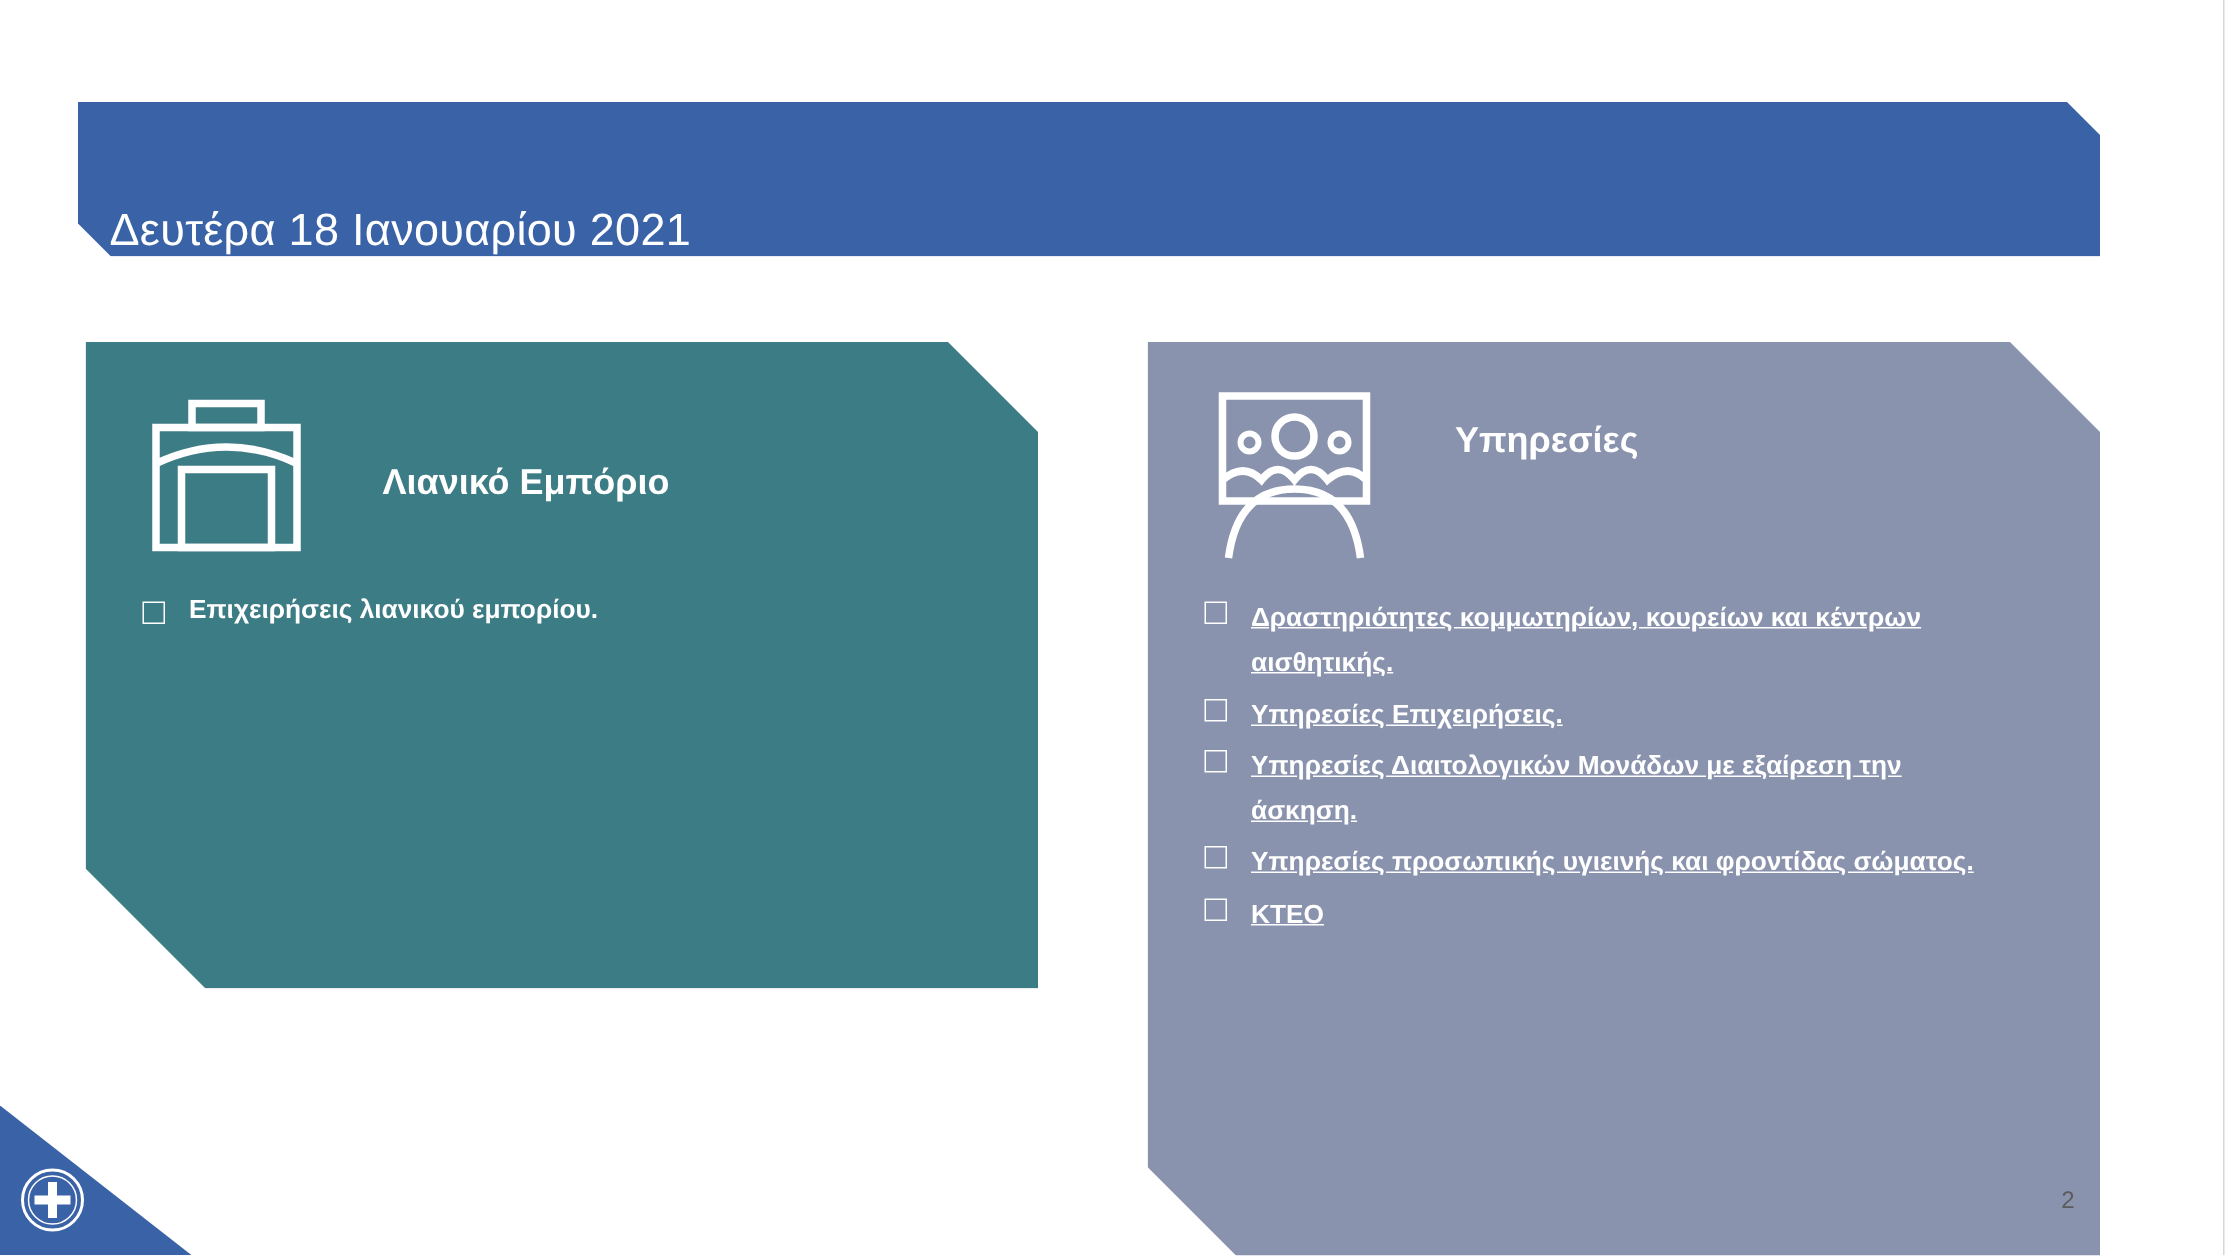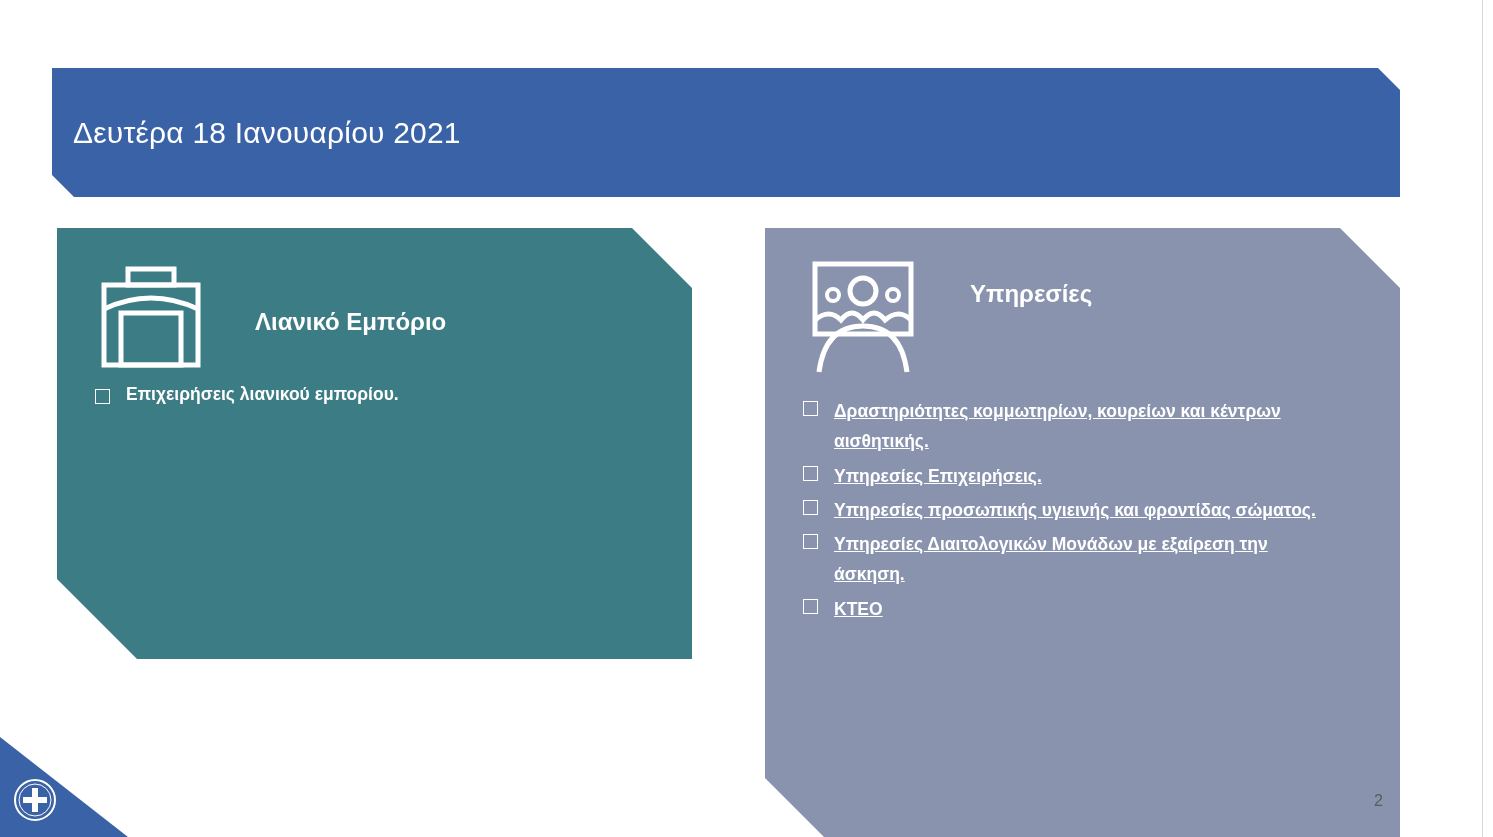--- a/index.html
+++ b/index.html
@@ -27,26 +27,26 @@
     height: 837px;
     background: #d8d8d8;
   }
 
   
   .title-banner {
     position: absolute;
     left: 52px;
     top: 68px;
     width: 1348px;
-    height: 129px;
+    height: 103px;
     background: #3A62A7;
     -webkit-clip-path: polygon(0 0, calc(100% - 22px) 0, 100% 22px, 100% 100%, 22px 100%, 0 calc(100% - 22px));
     clip-path: polygon(0 0, calc(100% - 22px) 0, 100% 22px, 100% 100%, 22px 100%, 0 calc(100% - 22px));
     display: flex;
-    align-items: center;
+    align-items: flex-end;
   }
   .title-text {
     color: #ffffff;
     font-size: 30px;
     font-weight: 400;
     letter-spacing: 0.2px;
     margin-left: 21px;
   }
 
   
@@ -88,21 +88,21 @@
   }
   .heading-left { left: 198px; top: 80px; }
   .heading-right { left: 205px; top: 52px; }
 
   .bullet-list {
     position: absolute;
     list-style: none;
     margin: 0;
     padding: 0;
   }
-  .list-left { left: 38px; top: 156px; width: 560px; }
+  .list-left { left: 38px; top: 168px; width: 560px; }
   .list-right { left: 38px; top: 168px; width: 520px; text-decoration: underline; }
 
   .bullet-item {
     display: flex;
     align-items: flex-start;
     margin-bottom: 4px;
   }
   .bullet-mark {
     flex: 0 0 auto;
     width: 13px;
@@ -190,25 +190,25 @@
       <li class="bullet-item">
         <span class="bullet-mark"></span>
         <span class="bullet-text">Δραστηριότητες κομμωτηρίων, κουρείων και κέντρων αισθητικής.</span>
       </li>
       <li class="bullet-item">
         <span class="bullet-mark"></span>
         <span class="bullet-text">Υπηρεσίες Επιχειρήσεις.</span>
       </li>
       <li class="bullet-item">
         <span class="bullet-mark"></span>
+        <span class="bullet-text">Υπηρεσίες Διαιτολογικών Μονάδων με εξαίρεση την άσκηση.</span>
+      </li>
+      <li class="bullet-item">
+        <span class="bullet-mark"></span>
         <span class="bullet-text">Υπηρεσίες προσωπικής υγιεινής και φροντίδας σώματος.</span>
-      </li>
-      <li class="bullet-item">
-        <span class="bullet-mark"></span>
-        <span class="bullet-text">Υπηρεσίες Διαιτολογικών Μονάδων με εξαίρεση την άσκηση.</span>
       </li>
       <li class="bullet-item">
         <span class="bullet-mark"></span>
         <span class="bullet-text">ΚΤΕΟ</span>
       </li>
     </ul>
   </div>
 
   <div class="footer-wedge"></div>
   <div class="emblem">

